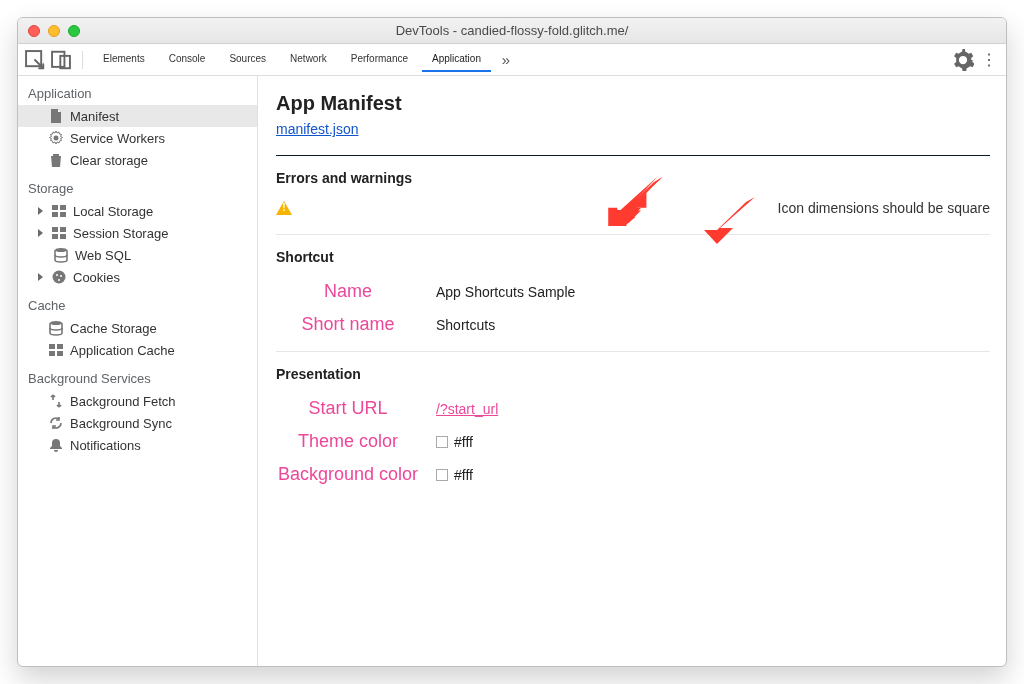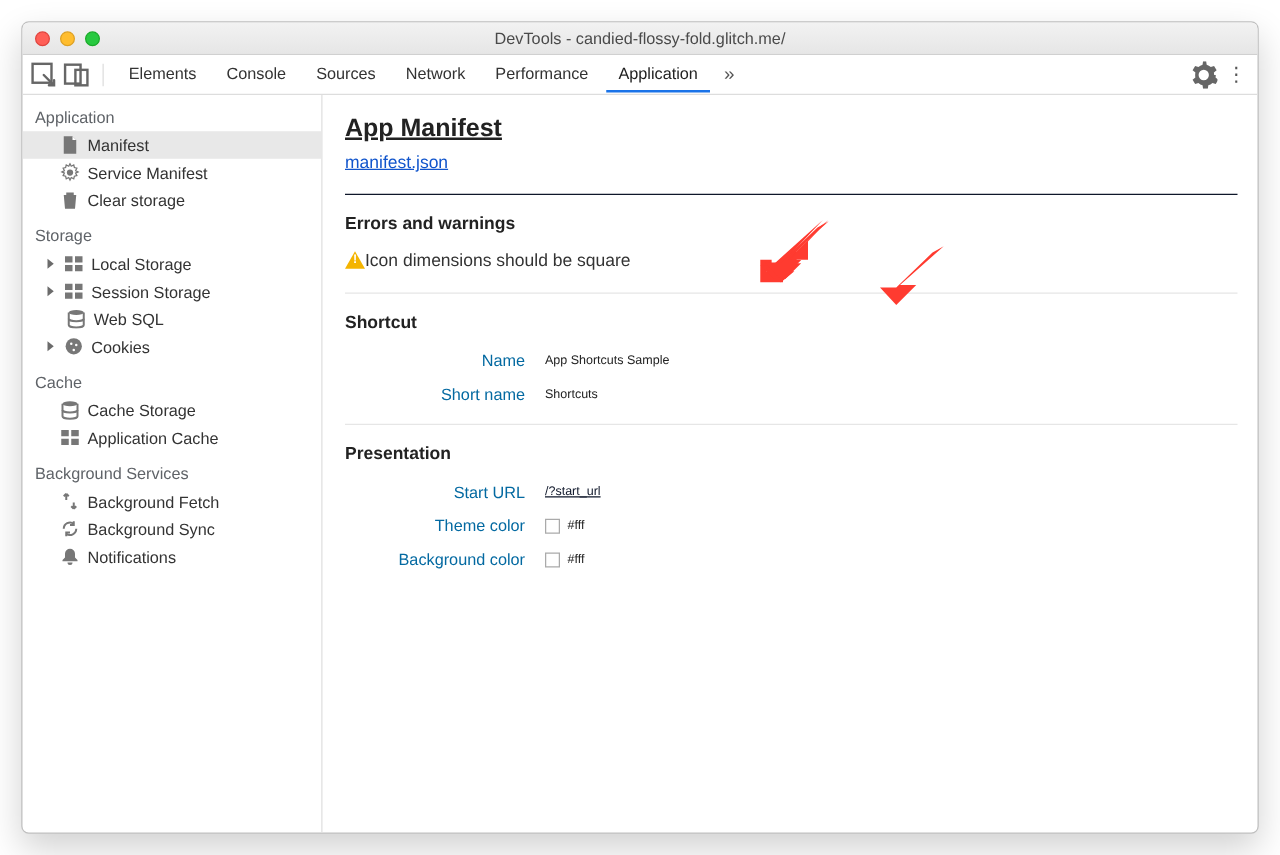--- a/index.html
+++ b/index.html
@@ -43,21 +43,21 @@
     height: 32px;
     border-bottom: 1px solid #ddd;
     display:flex;
     align-items:center;
     padding: 0 6px;
     gap: 4px;
     color:#555;
   }
   .tb-icon { width:22px; height:22px; display:flex;align-items:center;justify-content:center; }
   .tb-sep { width:1px; height:18px; background:#ddd; margin:0 6px; }
-  .tab { padding: 6px 10px; font-size:13px; color:#333; cursor:default; border-bottom:2px solid transparent; }
+  .tab { padding: 6px 10px; font-size:10px; color:#333; cursor:default; border-bottom:2px solid transparent; }
   .tab.active { color:#222; border-bottom:2px solid #1a73e8; }
   .spacer { flex:1; }
   .main { flex:1; display:flex; overflow:hidden; }
   .sidebar {
     width: 240px;
     border-right: 1px solid #e0e0e0;
     overflow-y:auto;
     font-size:13px;
     color:#333;
     padding-bottom:8px;
@@ -78,36 +78,36 @@
   .tri { width:0;height:0;border-top:4px solid transparent;border-bottom:4px solid transparent;border-left:5px solid #6b6b6b; margin-right:2px; }
   .tri-space { width:7px; margin-right:2px; }
   .side-icon { width:16px; height:16px; display:flex;align-items:center;justify-content:center; flex-shrink:0;}
   .content {
     flex:1;
     overflow-y:auto;
     padding: 0 0 0 0;
     position:relative;
   }
   .content-inner { padding: 12px 16px 0 18px; }
-  h1.app-title { font-size:20px; font-weight:600; margin: 4px 0 6px 0; text-decoration: underline; }
+  h1.app-title { font-size:20px; font-weight:600; margin: 4px 0 6px 0; }
   .manifest-link { color:#1155cc; font-size:14px; display:inline-block; margin-bottom:14px;}
   .section { border-top:1px solid #e6e6e6; padding: 14px 0 10px 0;}
   .section.first { border-top:1px solid #0f172a; margin-top:4px;}
   .section-title { font-weight:700; font-size:14px; margin-bottom:10px; }
-  .warn-row { display:flex; align-items:center; padding:4px 0 8px 0; font-size:14px; color:#333;}
+  .warn-row { display:flex; align-items:center; gap:10px; padding:4px 0 8px 0; font-size:14px; color:#333;justify-content:space-between;}
   .warn-tri {
     width:0;height:0;
     border-left:8px solid transparent;border-right:8px solid transparent;border-bottom:14px solid #f4b400;
     position:relative;
   }
   .warn-tri::after{ content:"!"; position:absolute; left:-3px; top:1px; width:6px; text-align:center; font-size:10px; font-weight:700; color:#fff;}
   .kv { display:flex; align-items:center; padding:6px 0; }
-  .kv .k { width:160px; text-align:right; color:#0369a1; font-size:13px; padding-right:16px;}
-  .kv .v { font-size:10px; color:#222; display:flex; align-items:center; gap:6px;}
-  .kv .v a { color:#0f172a; }
+  .kv .k { width:160px; text-align:center; color:#ec4899; font-size:18px; padding-right:16px;}
+  .kv .v { font-size:14px; color:#222; display:flex; align-items:center; gap:6px;}
+  .kv .v a { color:#ec4899; }
   .swatch { width:12px; height:12px; border:1px solid #aaa; background:#fff; display:inline-block; }
   .arrow {
     position:absolute;
     width:55px; height:50px;
     pointer-events:none;
   }
   .arrow svg { width:100%; height:100%; }
   .cut { color:#6b6b6b; }
 </style>
 </head>
@@ -166,21 +166,21 @@
           </span>
         <span>Manifest</span>
       </div>
       <div class="side-item indent">
         <span class="side-icon">
             <svg viewBox="0 0 16 16" fill="#777">
               <circle cx="8" cy="8" r="2.5"></circle>
               <path d="M8 1l1 2 2-1 .5 2 2 .5-1 2 2 1-2 1 1 2-2 .5-.5 2-2-1-1 2-1-2-2 1-.5-2-2-.5 1-2-2-1 2-1-1-2 2-.5.5-2 2 1z" fill="none" stroke="#777" stroke-width="1"></path>
             </svg>
           </span>
-        <span>Service Manifest</span>
+        <span>Service Workers</span>
       </div>
       <div class="side-item indent">
         <span class="side-icon">
             <svg viewBox="0 0 16 16" fill="#777">
               <path d="M3 4h10l-1 11H4zM5 2h6v2H5z"></path>
             </svg>
           </span>
         <span>Clear storage</span>
       </div>
 

